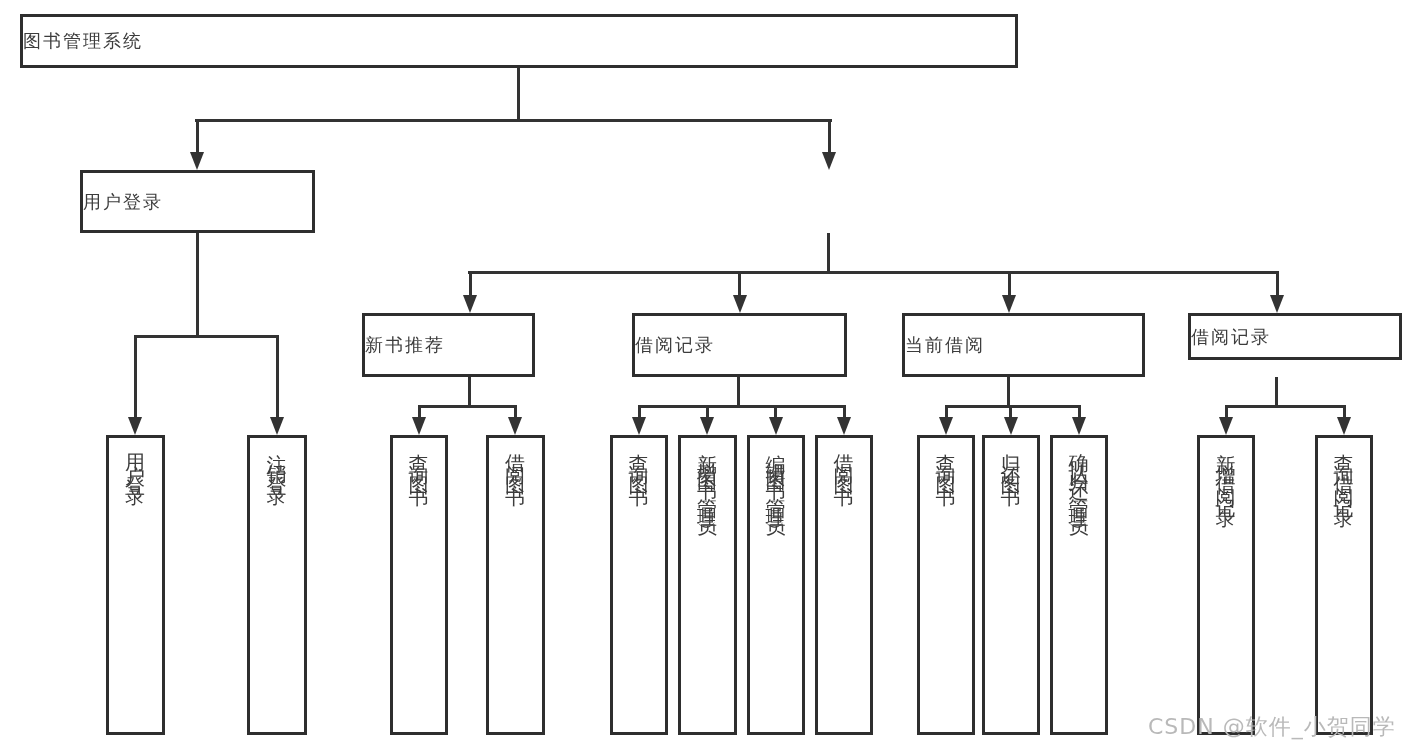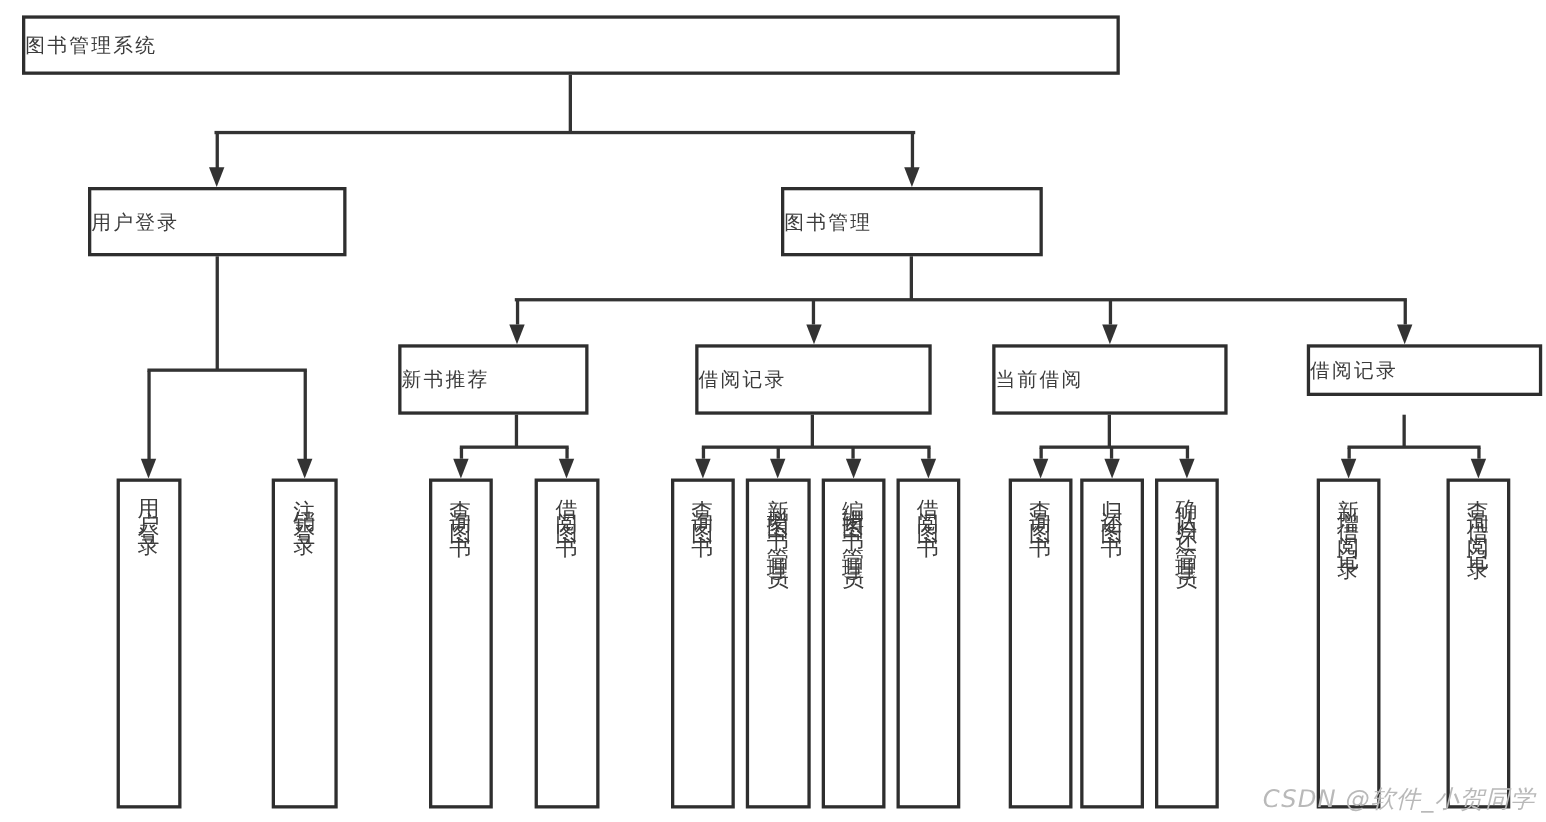--- a/index.html
+++ b/index.html
@@ -21,44 +21,40 @@
   .ln  { position:absolute; background:#333333; }
   .arw {
     position:absolute; width:0; height:0;
     border-left:7px solid transparent; border-right:7px solid transparent;
     border-top:18px solid #333333;
   }
   .watermark {
     position:absolute; left:1148px; top:712px;
     color:#b9b9b9; font-size:22px; letter-spacing:1px; z-index:5;
     white-space:nowrap;
-    font-style:italic;
   }
 </style>
 </head>
 <body>
 
 <div class="canvas">
 
   <div class="node" style="left:20px;top:14px;width:998px;height:54px">
     <span>图书管理系统</span>
   </div>
 
   <div class="ln" style="left:517px;top:68px;width:3px;height:53px"></div>
   <div class="ln" style="left:195px;top:119px;width:637px;height:3px"></div>
   <div class="ln" style="left:196px;top:121px;width:3px;height:33px"></div>
   <div class="ln" style="left:828px;top:121px;width:3px;height:33px"></div>
   <div class="arw" style="left:190px;top:152px"></div>
   <div class="arw" style="left:822px;top:152px"></div>
 
   <div class="node" style="left:80px;top:170px;width:235px;height:63px">
     <span>用户登录</span>
-  </div>
-  <div class="node" style="left:710px;top:170px;width:238px;height:63px">
-    <span>图书管理</span>
   </div>
 
   <div class="ln" style="left:196px;top:233px;width:3px;height:104px"></div>
   <div class="ln" style="left:134px;top:335px;width:145px;height:3px"></div>
   <div class="ln" style="left:134px;top:337px;width:3px;height:81px"></div>
   <div class="ln" style="left:276px;top:337px;width:3px;height:81px"></div>
   <div class="arw" style="left:128px;top:417px"></div>
   <div class="arw" style="left:270px;top:417px"></div>
 
   <div class="ln" style="left:827px;top:233px;width:3px;height:40px"></div>
@@ -71,21 +67,21 @@
   <div class="arw" style="left:733px;top:295px"></div>
   <div class="arw" style="left:1002px;top:295px"></div>
   <div class="arw" style="left:1270px;top:295px"></div>
 
   <div class="node" style="left:362px;top:313px;width:173px;height:64px">
     <span>新书推荐</span>
   </div>
   <div class="node" style="left:632px;top:313px;width:215px;height:64px">
     <span>借阅记录</span>
   </div>
-  <div class="node" style="left:902px;top:313px;width:214px;height:64px">
+  <div class="node" style="left:902px;top:313px;width:243px;height:64px">
     <span>当前借阅</span>
   </div>
   <div class="node" style="left:1188px;top:313px;width:214px;height:47px">
     <span>借阅记录</span>
   </div>
 
   <div class="ln" style="left:468px;top:377px;width:3px;height:30px"></div>
   <div class="ln" style="left:418px;top:405px;width:99px;height:3px"></div>
   <div class="ln" style="left:418px;top:407px;width:3px;height:10px"></div>
   <div class="ln" style="left:514px;top:407px;width:3px;height:10px"></div>

